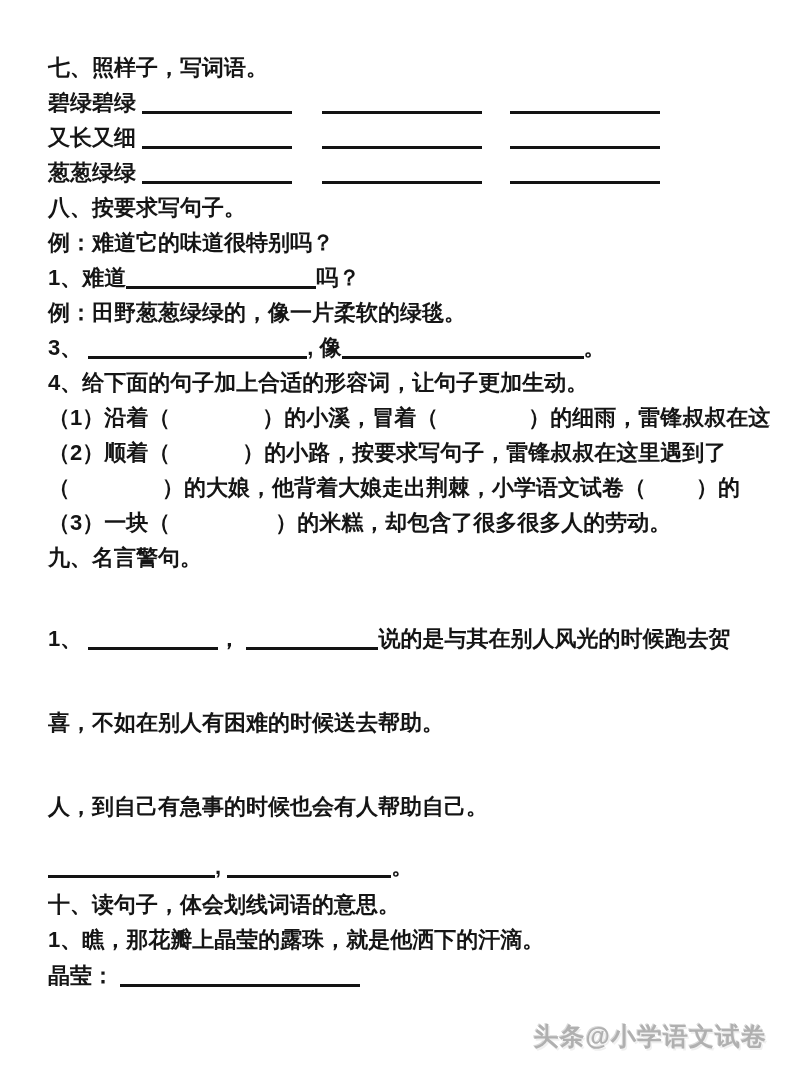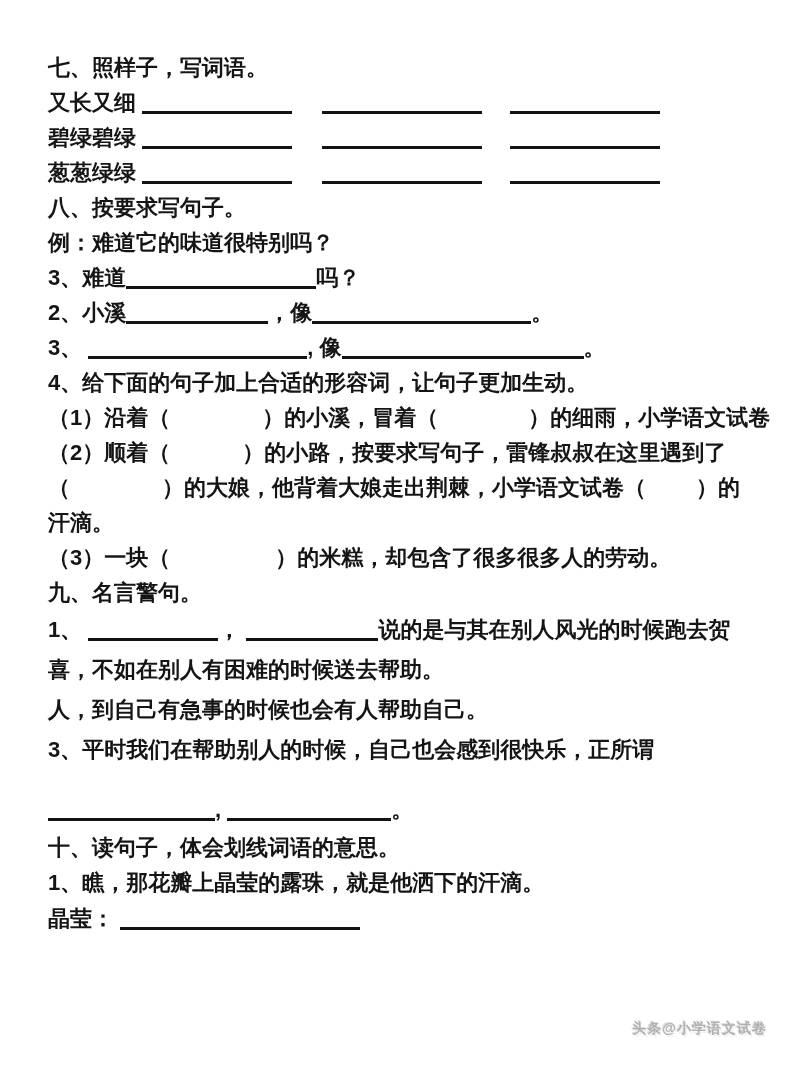--- a/index.html
+++ b/index.html
@@ -9,69 +9,67 @@
     background:#ffffff;
     box-sizing:border-box;
     padding:50px 38px 0 48px;
     overflow:hidden;
     font-family:"Liberation Sans","DejaVu Sans",sans-serif;
     font-weight:700;
     font-size:22px;
     color:#151515;
   }
   .line{height:35px;line-height:35px;white-space:nowrap;}
-  .line.tall{height:40px;line-height:40px;}
+  .line.tall{height:40px;line-height:40px;margin-top:44px;}
   .line.gap20{margin-top:20px;}
   .line.gap14{margin-top:1px;}
   .txt{white-space:pre;}
   .blank{
     display:inline-block;
     border-bottom:3px solid #131313;
     height:18px;
     vertical-align:-4px;
   }
   .spacer{display:inline-block;height:2px;}
   .ul{
     text-decoration-thickness:2px;
     text-underline-offset:4px;
   }
   .watermark{
     position:absolute;
     right:26px;
     top:1020px;
-    font-size:14px;
+    font-size:25px;
     letter-spacing:1px;
     color:#b0b0b0;
     text-shadow:1.5px 1.5px 0 #f0f0f0,-1px -1px 0 #d9d9d9;
   }
 </style>
 </head>
 <body>
 
 <div class="page">
   <div>
       <div class="line"><span class="txt">七、照样子，写词语。</span></div>
+      <div class="line"><span class="txt">碧绿碧绿 </span><span class="blank" style="width: 150px;"></span><span class="spacer" style="width: 30px;"></span><span class="blank" style="width: 160px;"></span><span class="spacer" style="width: 28px;"></span><span class="blank" style="width: 150px;"></span></div>
       <div class="line"><span class="txt">又长又细 </span><span class="blank" style="width: 150px;"></span><span class="spacer" style="width: 30px;"></span><span class="blank" style="width: 160px;"></span><span class="spacer" style="width: 28px;"></span><span class="blank" style="width: 150px;"></span></div>
-      <div class="line"><span class="txt">碧绿碧绿 </span><span class="blank" style="width: 150px;"></span><span class="spacer" style="width: 30px;"></span><span class="blank" style="width: 160px;"></span><span class="spacer" style="width: 28px;"></span><span class="blank" style="width: 150px;"></span></div>
       <div class="line"><span class="txt">葱葱绿绿 </span><span class="blank" style="width: 150px;"></span><span class="spacer" style="width: 30px;"></span><span class="blank" style="width: 160px;"></span><span class="spacer" style="width: 28px;"></span><span class="blank" style="width: 150px;"></span></div>
       <div class="line"><span class="txt">八、按要求写句子。</span></div>
       <div class="line"><span class="txt">例：难道它的味道很特别吗？</span></div>
-      <div class="line"><span class="txt">3、难道</span><span class="blank" style="width: 190px;"></span><span class="txt">吗？</span></div>
-      <div class="line"><span class="txt">2、小溪</span><span class="blank" style="width: 142px;"></span><span class="txt">，像</span><span class="blank" style="width: 219px;"></span><span class="txt">。</span></div>
+      <div class="line"><span class="txt">1、难道</span><span class="blank" style="width: 190px;"></span><span class="txt">吗？</span></div>
+      <div class="line"><span class="txt">例：田野葱葱绿绿的，像一片柔软的绿毯。</span></div>
       <div class="line"><span class="txt">3、 </span><span class="blank" style="width: 219px;"></span><span class="txt">, 像</span><span class="blank" style="width: 242px;"></span><span class="txt">。</span></div>
       <div class="line"><span class="txt">4、给下面的句子加上合适的形容词，让句子更加生动。</span></div>
-      <div class="line"><span class="txt">（1）沿着（</span><span class="spacer" style="width: 92px;"></span><span class="txt">）的小溪，冒着（</span><span class="spacer" style="width: 90px;"></span><span class="txt">）的细雨，小学语文试卷</span></div>
+      <div class="line"><span class="txt">（1）沿着（</span><span class="spacer" style="width: 92px;"></span><span class="txt">）的小溪，冒着（</span><span class="spacer" style="width: 90px;"></span><span class="txt">）的细雨，雷锋叔叔在这</span></div>
       <div class="line"><span class="txt">（2）顺着（</span><span class="spacer" style="width: 72px;"></span><span class="txt">）的小路，按要求写句子，雷锋叔叔在这里遇到了</span></div>
       <div class="line"><span class="txt">（</span><span class="spacer" style="width: 92px;"></span><span class="txt">）的大娘，他背着大娘走出荆棘，小学语文试卷（</span><span class="spacer" style="width: 50px;"></span><span class="txt">）的</span></div>
-      <div class="line"><span class="txt">汗滴。</span></div>
       <div class="line"><span class="txt">（3）一块（</span><span class="spacer" style="width: 105px;"></span><span class="txt">）的米糕，却包含了很多很多人的劳动。</span></div>
       <div class="line"><span class="txt">九、名言警句。</span></div>
       <div class="line tall"><span class="txt">1、 </span><span class="blank" style="width: 130px;"></span><span class="txt">， </span><span class="blank" style="width: 132px;"></span><span class="txt">说的是与其在别人风光的时候跑去贺</span></div>
       <div class="line tall"><span class="txt">喜，不如在别人有困难的时候送去帮助。</span></div>
       <div class="line tall"><span class="txt">人，到自己有急事的时候也会有人帮助自己。</span></div>
-      <div class="line tall"><span class="txt">3、平时我们在帮助别人的时候，自己也会感到很快乐，正所谓</span></div>
       <div class="line tall gap20"><span class="blank" style="width: 167px;"></span><span class="txt">, </span><span class="blank" style="width: 164px;"></span><span class="txt">。</span></div>
       <div class="line"><span class="txt">十、读句子，体会划线词语的意思。</span></div>
       <div class="line"><span class="txt">1、瞧，那花瓣上</span><span class="ul">晶莹</span><span class="txt">的露珠，就是他洒下的汗滴。</span></div>
       <div class="line gap14"><span class="txt">晶莹： </span><span class="blank" style="width: 240px;"></span></div>
     </div>
   <div class="watermark">头条@小学语文试卷</div>
 </div>
 
 </body></html>

